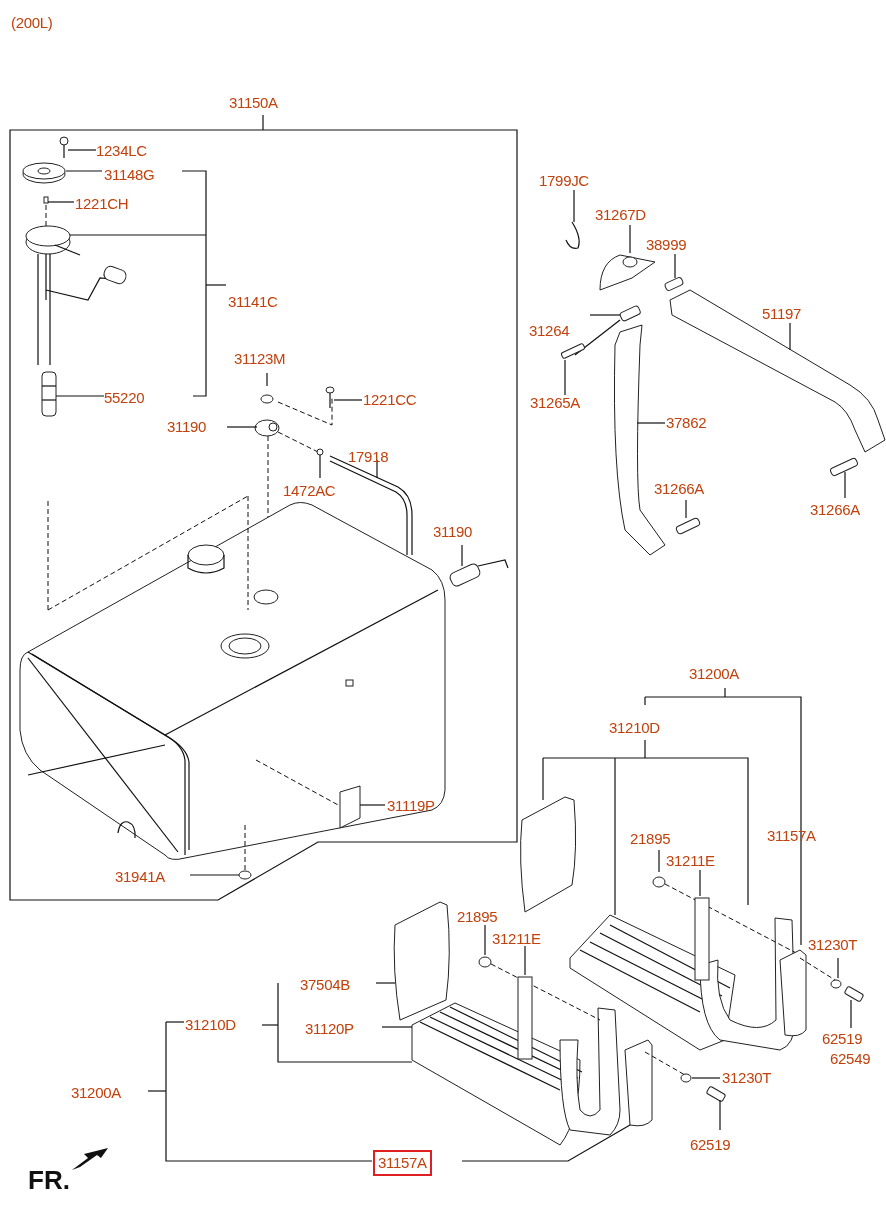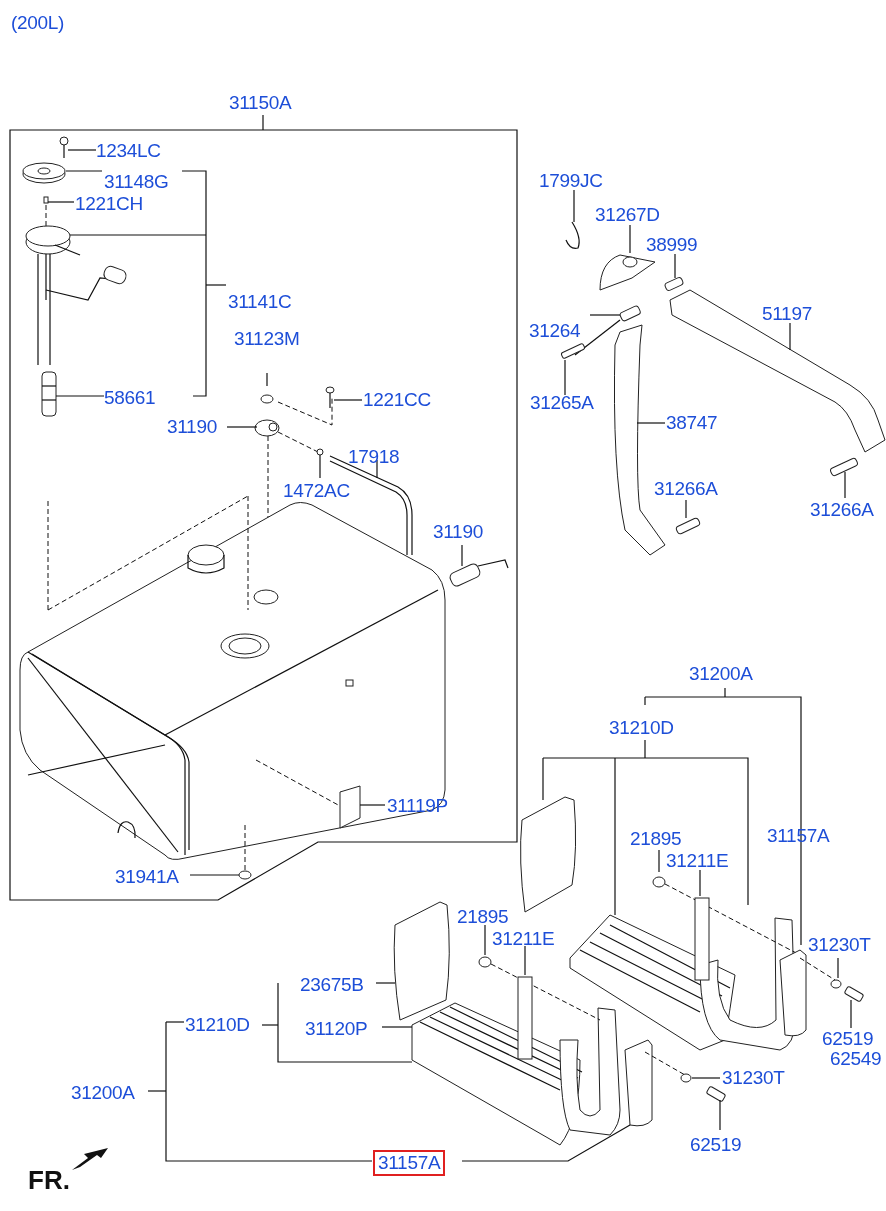--- a/index.html
+++ b/index.html
@@ -1,19 +1,19 @@
 <!DOCTYPE html>
 <html><head>
 <meta charset="utf-8">
 <style>
   html, body { margin: 0; padding: 0; background: #ffffff; }
   body { width: 886px; height: 1211px; position: relative; overflow: hidden;
          font-family: "Liberation Sans", sans-serif; }
   svg#diagram { position: absolute; left: 0; top: 0; }
-  .lbl { position: absolute; font-size: 19px; color: #1d4ed8; white-space: nowrap;
+  .lbl { position: absolute; font-size: 15px; color: #c2410c; white-space: nowrap;
          line-height: 20px; letter-spacing: -0.3px; }
   .highlight { outline: 2px solid #e02020; outline-offset: 1px; padding: 0 2px; }
   .fr { position: absolute; font-size: 26px; font-weight: bold; color: #111; }
   .ln { stroke: #111; stroke-width: 1.2; fill: none; }
   .dash { stroke: #111; stroke-width: 1; fill: none; stroke-dasharray: 5 3; }
   .part { stroke: #222; stroke-width: 1; fill: #fff; }
 </style>
 </head>
 <body>
 
@@ -194,55 +194,55 @@
   <line class="ln" x1="148" y1="1091" x2="166" y2="1091"></line>
   <polyline class="ln" points="462,1161 568,1161 630,1125"></polyline>
 
   <path fill="#111" d="M72 1170 L88 1158 L84 1154 L108 1148 L101 1158 L97 1155 L80 1167 Z"></path>
 </svg>
 
 <div class="lbl" style="left:11px;top:13px">(200L)</div>
 
 <div class="lbl" style="left:229px;top:93px">31150A</div>
 <div class="lbl" style="left:96px;top:141px">1234LC</div>
-<div class="lbl" style="left:104px;top:172px">31148G</div>
+<div class="lbl" style="left:104px;top:165px">31148G</div>
 <div class="lbl" style="left:75px;top:194px">1221CH</div>
 <div class="lbl" style="left:228px;top:292px">31141C</div>
-<div class="lbl" style="left:104px;top:388px">58661</div>
-<div class="lbl" style="left:234px;top:329px">31123M</div>
+<div class="lbl" style="left:104px;top:388px">55220</div>
+<div class="lbl" style="left:234px;top:349px">31123M</div>
 <div class="lbl" style="left:363px;top:390px">1221CC</div>
 <div class="lbl" style="left:167px;top:417px">31190</div>
 <div class="lbl" style="left:348px;top:447px">17918</div>
 <div class="lbl" style="left:283px;top:481px">1472AC</div>
 <div class="lbl" style="left:433px;top:522px">31190</div>
 <div class="lbl" style="left:387px;top:796px">31119P</div>
 <div class="lbl" style="left:115px;top:867px">31941A</div>
 
 <div class="lbl" style="left:539px;top:171px">1799JC</div>
 <div class="lbl" style="left:595px;top:205px">31267D</div>
 <div class="lbl" style="left:646px;top:235px">38999</div>
 <div class="lbl" style="left:762px;top:304px">51197</div>
 <div class="lbl" style="left:529px;top:321px">31264</div>
 <div class="lbl" style="left:530px;top:393px">31265A</div>
-<div class="lbl" style="left:666px;top:413px">38747</div>
+<div class="lbl" style="left:666px;top:413px">37862</div>
 <div class="lbl" style="left:654px;top:479px">31266A</div>
 <div class="lbl" style="left:810px;top:500px">31266A</div>
 
 <div class="lbl" style="left:689px;top:664px">31200A</div>
 <div class="lbl" style="left:609px;top:718px">31210D</div>
 <div class="lbl" style="left:767px;top:826px">31157A</div>
 <div class="lbl" style="left:630px;top:829px">21895</div>
 <div class="lbl" style="left:666px;top:851px">31211E</div>
 <div class="lbl" style="left:808px;top:935px">31230T</div>
 <div class="lbl" style="left:822px;top:1029px">62519</div>
 <div class="lbl" style="left:830px;top:1049px">62549</div>
 
 <div class="lbl" style="left:457px;top:907px">21895</div>
 <div class="lbl" style="left:492px;top:929px">31211E</div>
-<div class="lbl" style="left:300px;top:975px">23675B</div>
+<div class="lbl" style="left:300px;top:975px">37504B</div>
 <div class="lbl" style="left:185px;top:1015px">31210D</div>
 <div class="lbl" style="left:305px;top:1019px">31120P</div>
 <div class="lbl" style="left:71px;top:1083px">31200A</div>
 <div class="lbl" style="left:722px;top:1068px">31230T</div>
 <div class="lbl" style="left:690px;top:1135px">62519</div>
 <div class="lbl highlight" style="left: 376px; top: 1153px; outline-color: rgb(224, 32, 32);">31157A</div>
 
 <div class="fr" style="left:28px;top:1165px">FR.</div>
 
 </body></html>

